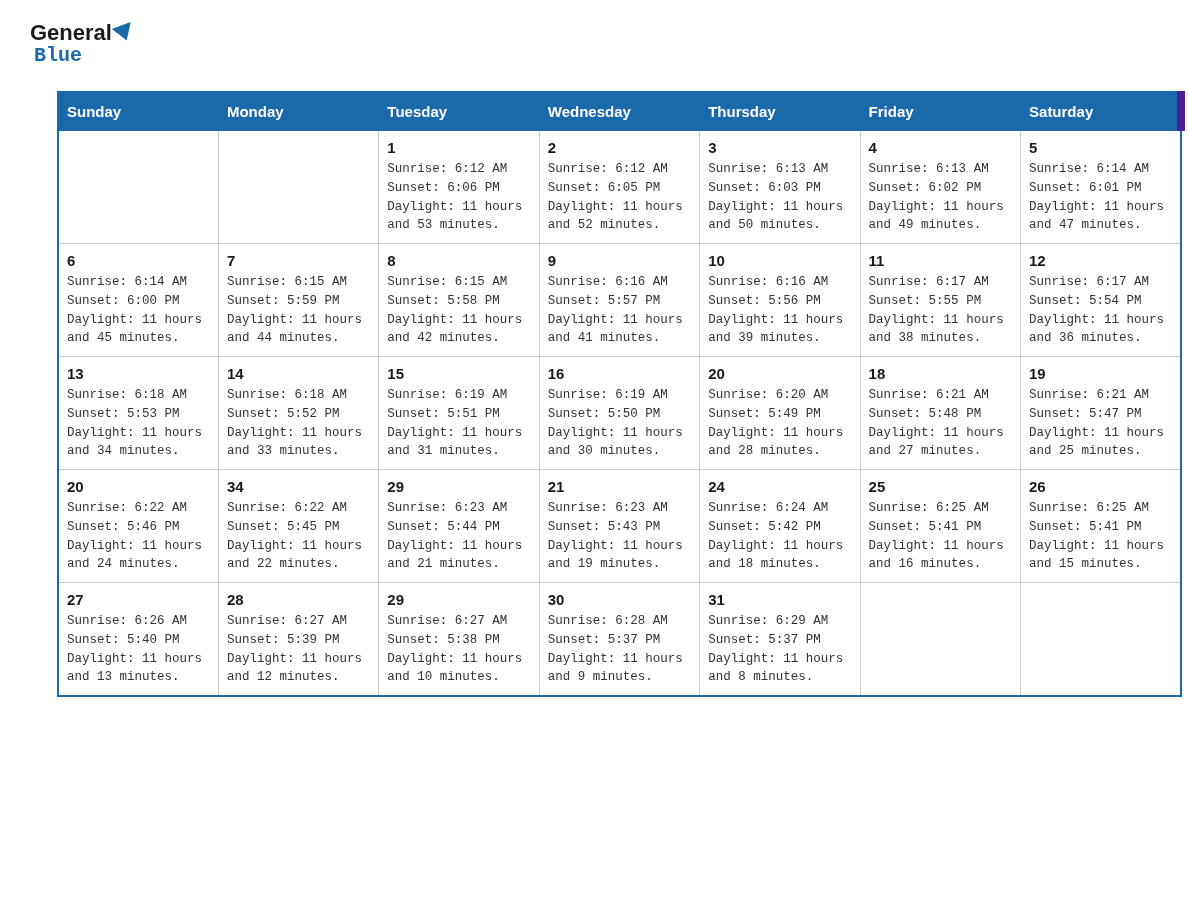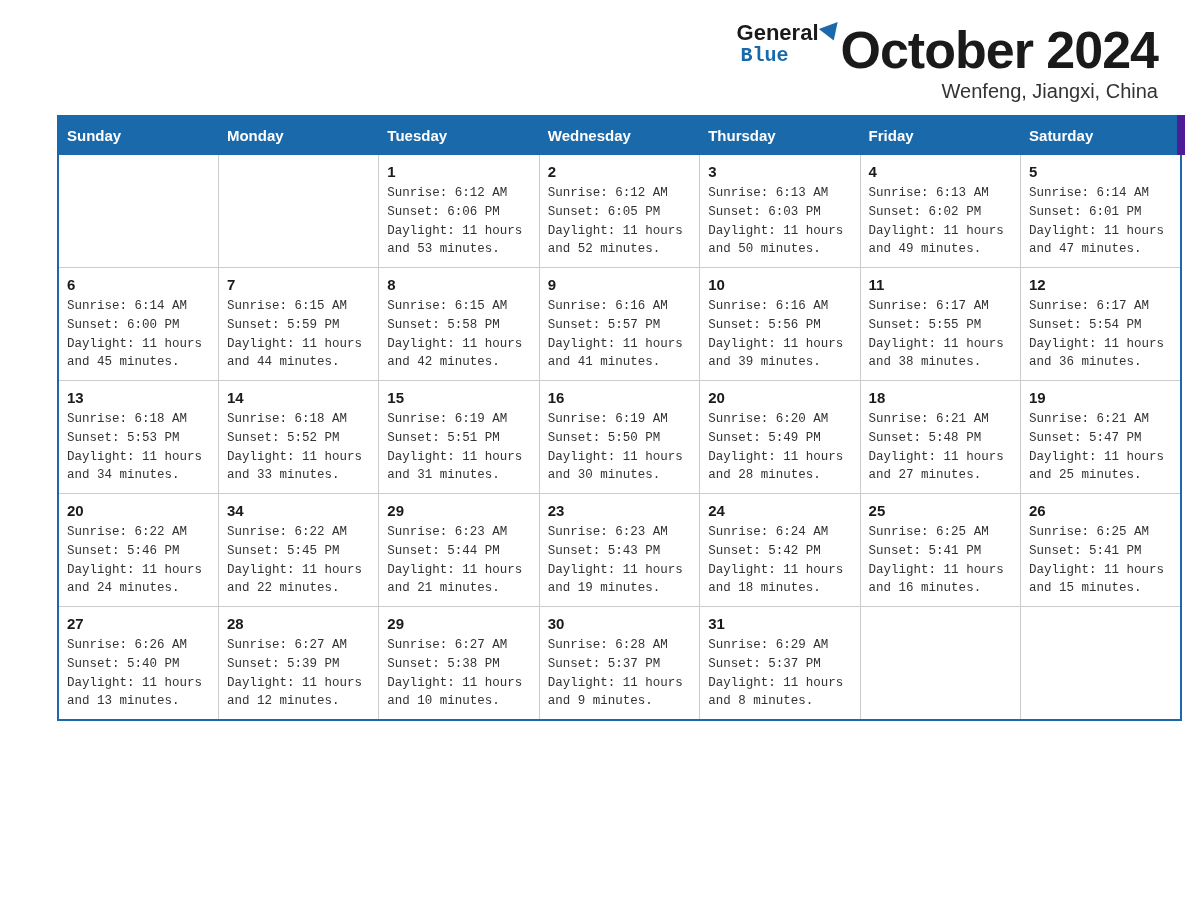--- a/index.html
+++ b/index.html
@@ -5,23 +5,23 @@
     * { box-sizing: border-box; margin: 0; padding: 0; }
     body {
       font-family: Arial, sans-serif;
       background: #fff;
       padding: 20px 30px;
       width: 1188px;
       min-height: 918px;
     }
     .header {
       display: flex;
-      justify-content: flex-end;
+      justify-content: space-between;
       align-items: flex-start;
-      margin-bottom: 12px;
+      margin-bottom: 24px;
     }
     .logo {
       display: flex;
       flex-direction: column;
       align-items: flex-start;
     }
     .logo-text {
       display: flex;
       align-items: center;
       font-size: 22px;
@@ -126,24 +126,20 @@
 <div class="header">
   <div class="logo">
     <div class="logo-text">
       <span class="logo-general">General</span>
       <div class="logo-triangle"></div>
     </div>
     <div style="display:flex; align-items:center;">
       <span class="logo-sub">Blue</span>
     </div>
   </div>
-  <div class="title-block">
-    <h1>October 2024</h1>
-    <h2>Wenfeng, Jiangxi, China</h2>
-  </div>
 </div>
 
 <table>
   <thead>
     <tr>
     <th>Sunday</th>
         <th>Monday</th>
         <th>Tuesday</th>
         <th>Wednesday</th>
         <th>Thursday</th>
@@ -243,21 +239,21 @@
         </td>
         <td>
           <span class="day-num">34</span>
           <div class="day-info">Sunrise: 6:22 AM<br>Sunset: 5:45 PM<br>Daylight: 11 hours<br>and 22 minutes.</div>
         </td>
         <td>
           <span class="day-num">29</span>
           <div class="day-info">Sunrise: 6:23 AM<br>Sunset: 5:44 PM<br>Daylight: 11 hours<br>and 21 minutes.</div>
         </td>
         <td>
-          <span class="day-num">23</span>
+          <span class="day-num">21</span>
           <div class="day-info">Sunrise: 6:23 AM<br>Sunset: 5:43 PM<br>Daylight: 11 hours<br>and 19 minutes.</div>
         </td>
         <td>
           <span class="day-num">24</span>
           <div class="day-info">Sunrise: 6:24 AM<br>Sunset: 5:42 PM<br>Daylight: 11 hours<br>and 18 minutes.</div>
         </td>
         <td>
           <span class="day-num">25</span>
           <div class="day-info">Sunrise: 6:25 AM<br>Sunset: 5:41 PM<br>Daylight: 11 hours<br>and 16 minutes.</div>
         </td>

